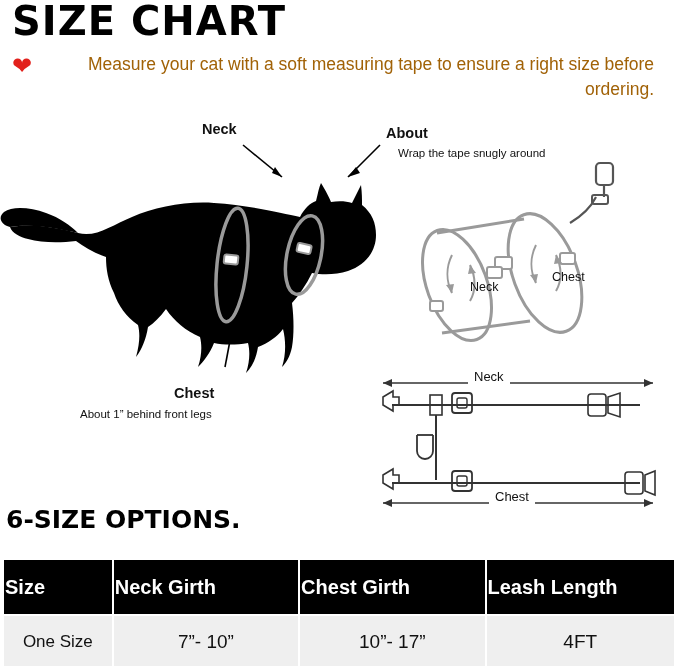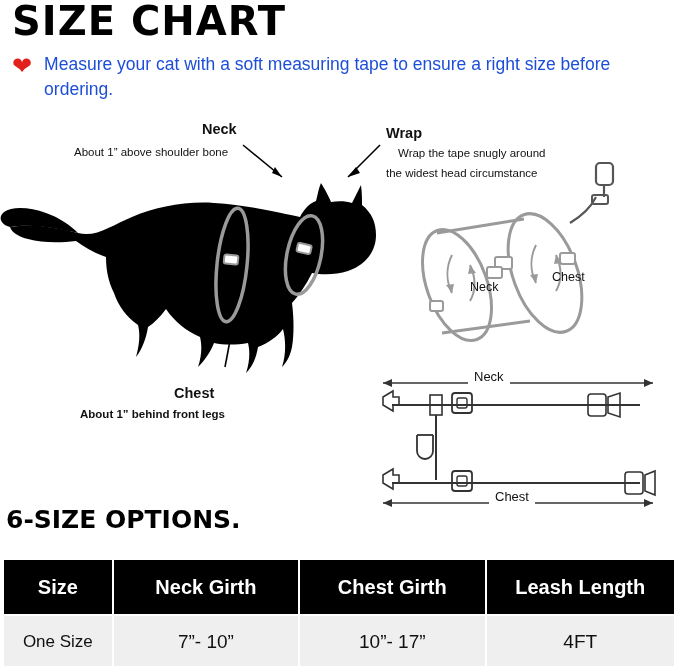--- a/index.html
+++ b/index.html
@@ -65,22 +65,23 @@
   .heart {
     color: #e2211c;
     font-size: 24px;
     line-height: 24px;
     margin-right: 12px;
     margin-top: 2px;
   }
   .instruction-text {
     font-size: 17.5px;
     line-height: 25px;
-    color: #1d4ed8;
+    color: #a16207;
     max-width: 610px;
+    text-align: right;
   }
 
   
   .illus {
     position: absolute;
     left: 0;
     top: 105px;
     width: 679px;
     height: 435px;
   }
@@ -122,21 +123,21 @@
     border-collapse: collapse;
     table-layout: fixed;
   }
   .table th {
     background: #000000;
     color: #ffffff;
     font-size: 20px;
     font-weight: bold;
     height: 52px;
     border-right: 2px solid #ffffff;
-    text-align: center;
+    text-align: left;
     margin-top: 40px;
   }
   .table th:last-child { border-right: none; }
   .table td {
     background: #efefef;
     color: #111111;
     font-size: 17px;
     height: 50px;
     text-align: center;
     border-right: 2px solid #ffffff;
@@ -221,28 +222,26 @@
       <polygon points="282,72 272,68 275,62" fill="#000000"></polygon>
 
       <line x1="380" y1="40" x2="348" y2="72" stroke="#000000" stroke-width="1.6"></line>
       <polygon points="348,72 356,62 360,68" fill="#000000"></polygon>
 
       <line x1="225" y1="262" x2="232" y2="225" stroke="#000000" stroke-width="1.6"></line>
       <polygon points="232,225 227,235 236,236" fill="#000000"></polygon>
     </svg>
 
     <div class="lbl bold" style="left:202px; top:16px;">Neck</div>
-    <div class="lbl small" style="left:74px; top:41px;">About 1” above shoulder bone</div>
-
-    <div class="lbl bold" style="left:386px; top:20px;">Wrap</div>
+
+    <div class="lbl bold" style="left:386px; top:20px;">About</div>
     <div class="lbl small" style="left:386px; top:42px;margin-left:12px;">Wrap the tape snugly around</div>
-    <div class="lbl small" style="left:386px; top:62px;">the widest head circumstance</div>
 
     <div class="lbl bold" style="left:174px; top:280px;">Chest</div>
-    <div class="lbl small" style="left:80px; top:303px;font-weight:bold;">About 1” behind front legs</div>
+    <div class="lbl small" style="left:80px; top:303px;">About 1” behind front legs</div>
 
     <svg class="layer" width="679" height="435" viewBox="0 0 679 435">
 
       <rect x="596" y="58" width="17" height="22" rx="4" fill="none" stroke="#555" stroke-width="2.2"></rect>
       <line x1="604" y1="80" x2="604" y2="92" stroke="#555" stroke-width="2.2"></line>
       <path d="M596,92 C590,104 580,112 570,118" stroke="#555" stroke-width="2.2" fill="none"></path>
       <rect x="592" y="90" width="16" height="9" rx="2" fill="none" stroke="#555" stroke-width="2"></rect>
 
       <ellipse cx="545" cy="168" rx="32" ry="62" transform="rotate(-20 545 168)" fill="none" stroke="#9a9a9a" stroke-width="3"></ellipse>
 

